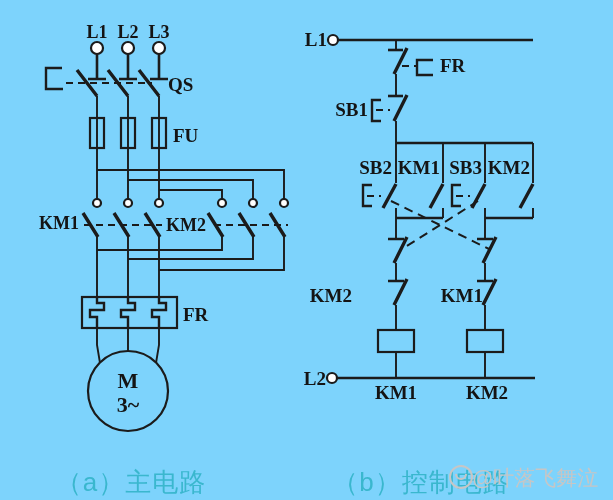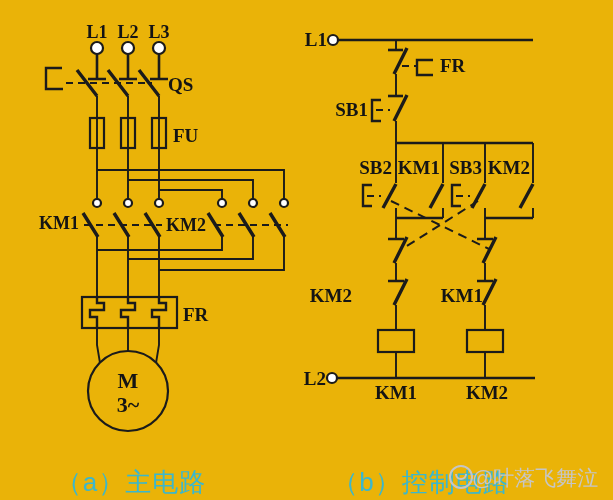--- a/index.html
+++ b/index.html
@@ -1,16 +1,16 @@
 <!DOCTYPE html>
 <html><head>
 <meta charset="utf-8">
 <style>
   html,body{margin:0;padding:0;background:#ffffff;}
-  .stage{position:relative;width:613px;height:500px;background:#eab308;overflow:hidden;}
+  .stage{position:relative;width:613px;height:500px;background:#7dd3fc;overflow:hidden;}
   svg{position:absolute;left:0;top:0;}
   .wire{stroke:#1b1b1b;stroke-width:1.9;fill:none;}
   .wire-bold{stroke:#1b1b1b;stroke-width:2.5;fill:none;}
   .blade{stroke:#1b1b1b;stroke-width:3.4;fill:none;}
   .bar{stroke:#1b1b1b;stroke-width:2.6;fill:none;}
   .dash{stroke:#1b1b1b;stroke-width:1.8;fill:none;stroke-dasharray:7 5;}
   .mechdash{stroke:#1b1b1b;stroke-width:2;fill:none;stroke-dasharray:9 6;}
   .sym{stroke:#1b1b1b;stroke-width:2.4;fill:none;}
   .term{stroke:#1b1b1b;stroke-width:2.2;fill:#ffffff;}
   .box{stroke:#1b1b1b;stroke-width:2.2;fill:none;}

